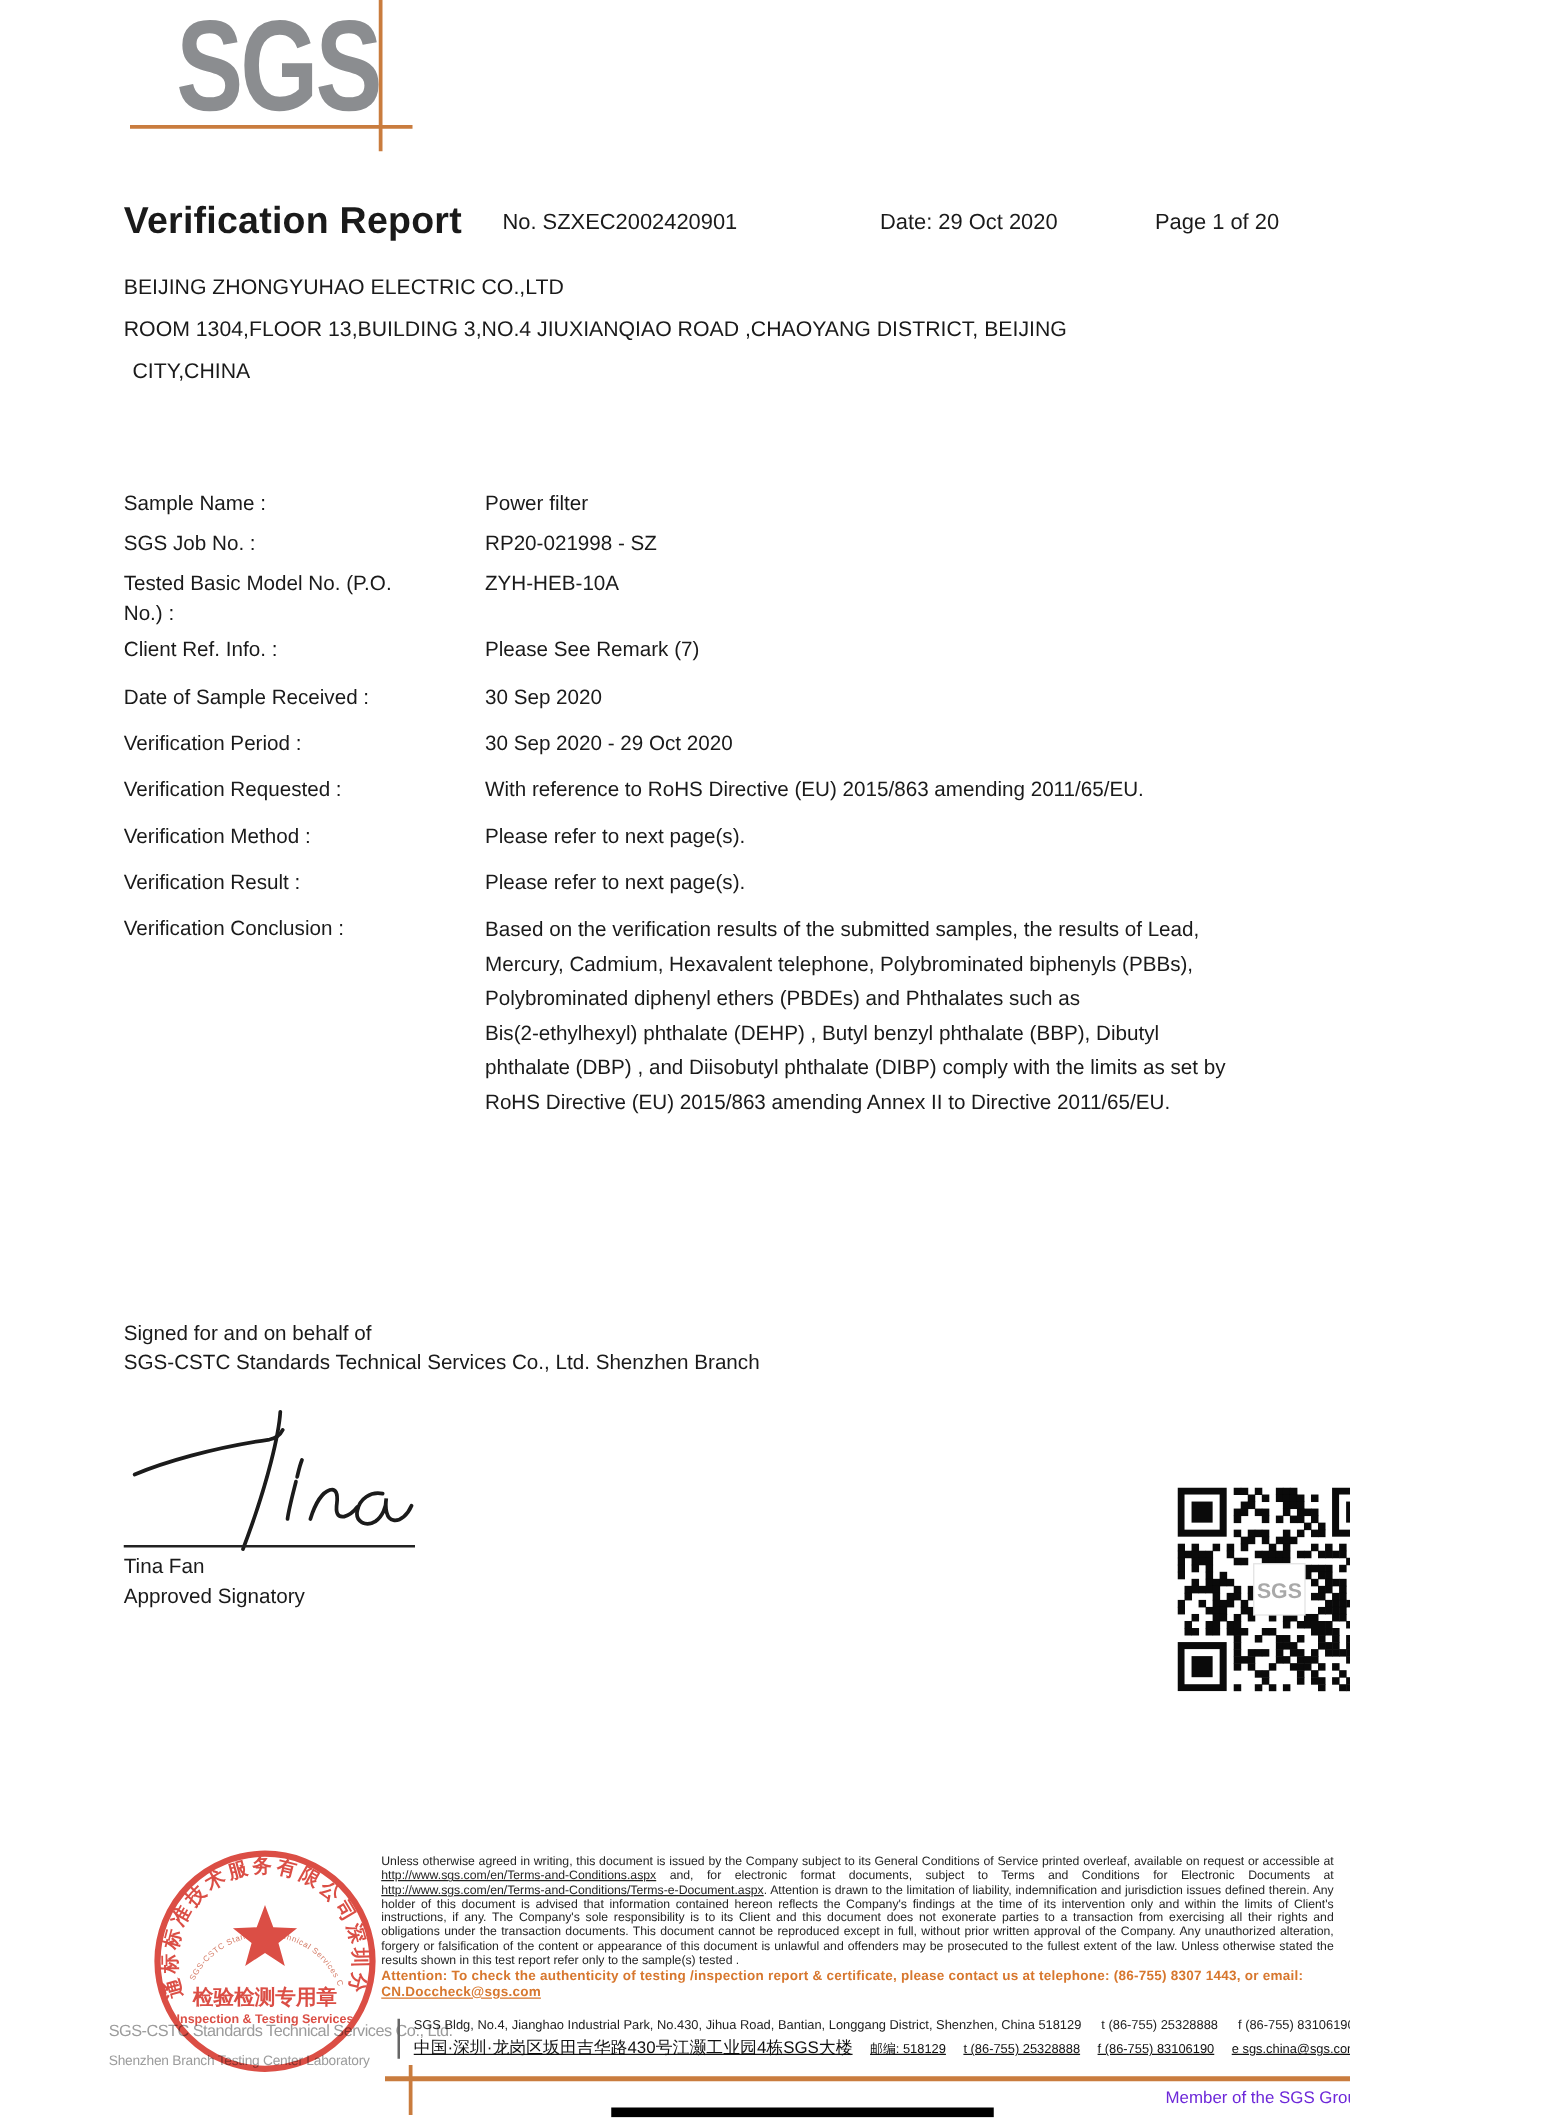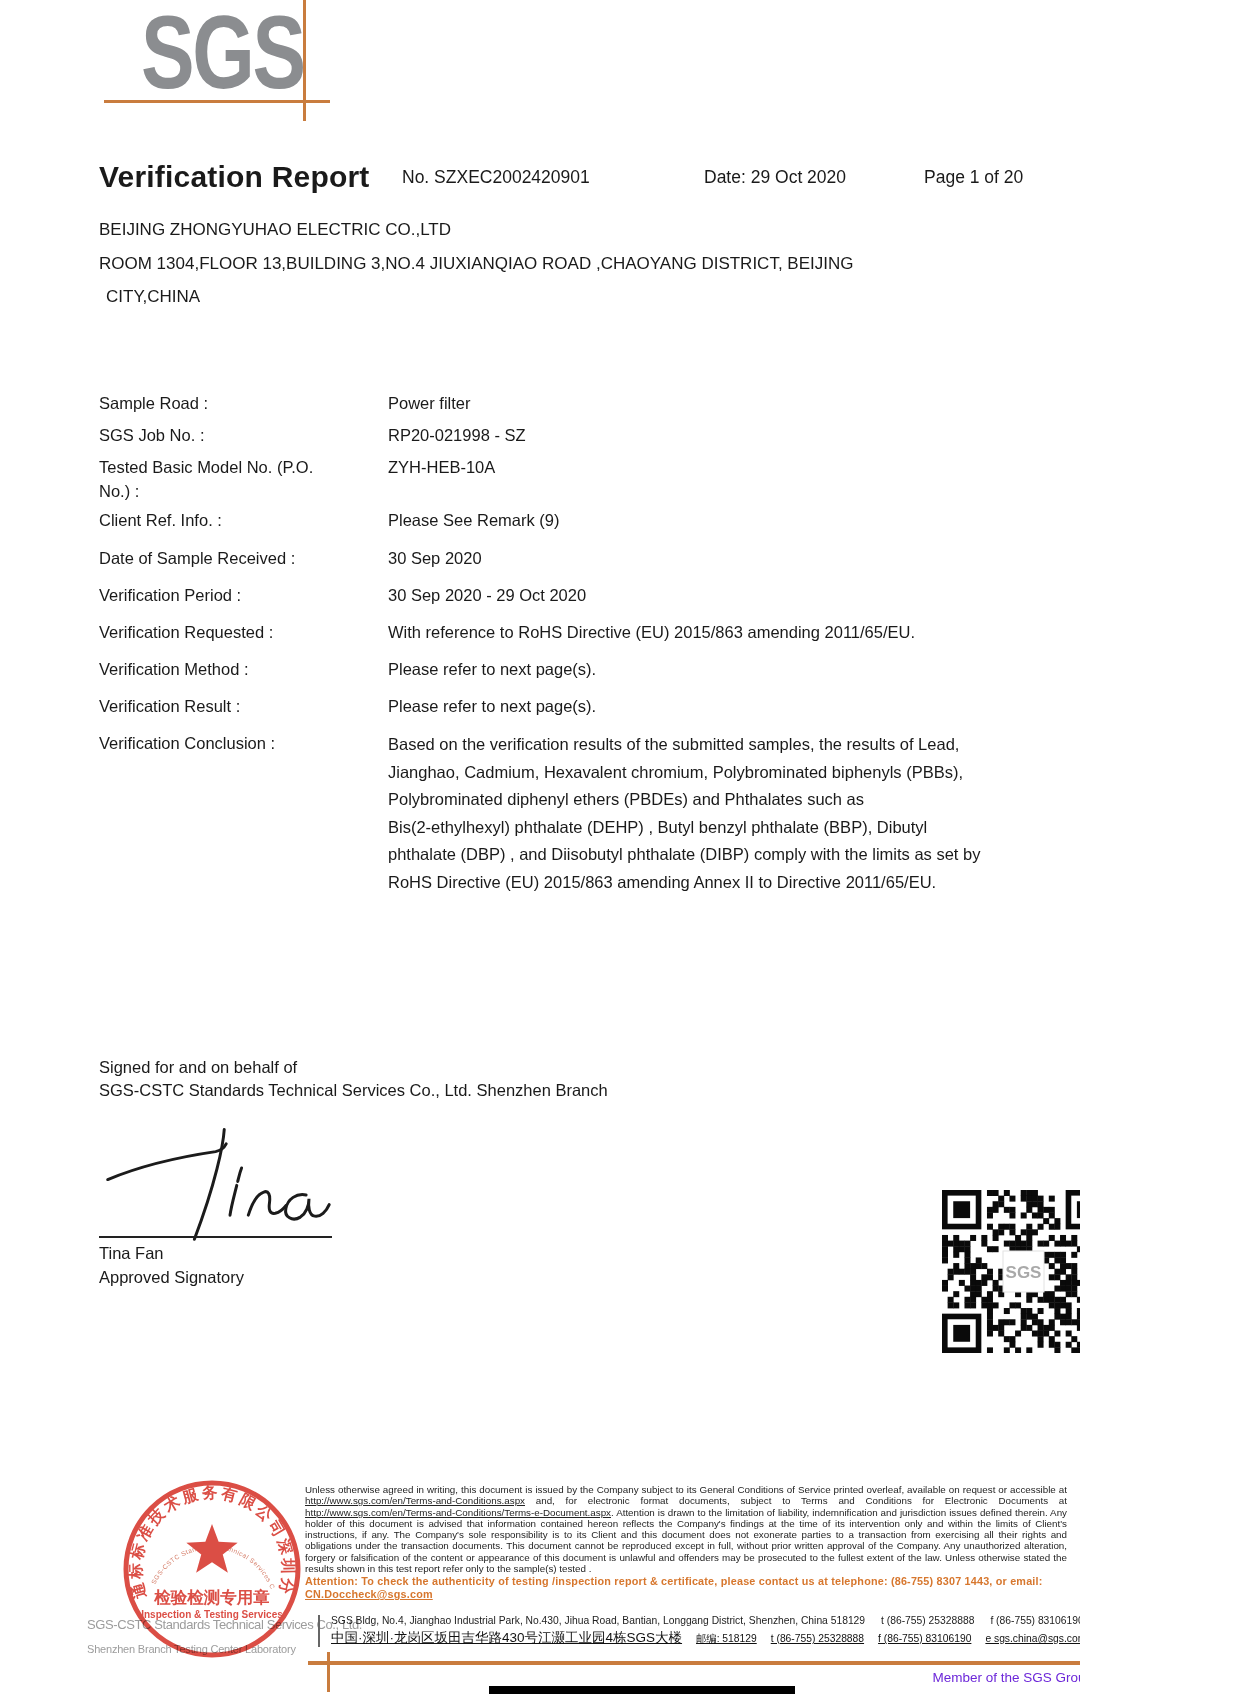--- a/index.html
+++ b/index.html
@@ -85,34 +85,34 @@
   <div class="abs meta meta-no">No. SZXEC2002420901</div>
   <div class="abs meta meta-date">Date: 29 Oct 2020</div>
   <div class="abs meta meta-page">Page 1 of 20</div>
 
   <div class="abs client-name">BEIJING ZHONGYUHAO ELECTRIC CO.,LTD</div>
   <div class="abs client-addr1">ROOM 1304,FLOOR 13,BUILDING 3,NO.4 JIUXIANQIAO ROAD ,CHAOYANG DISTRICT, BEIJING</div>
   <div class="abs client-addr2">CITY,CHINA</div>
 
   <div class="abs details">
     <div class="drow">
-      <span class="dlabel">Sample Road :</span>
+      <span class="dlabel">Sample Name :</span>
       <span class="dvalue">Power filter</span>
     </div>
     <div class="drow">
       <span class="dlabel">SGS Job No. :</span>
       <span class="dvalue">RP20-021998 - SZ</span>
     </div>
     <div class="drow">
       <span class="dlabel">Tested Basic Model No. (P.O. No.) :</span>
       <span class="dvalue">ZYH-HEB-10A</span>
     </div>
     <div class="drow">
       <span class="dlabel">Client Ref. Info. :</span>
-      <span class="dvalue">Please See Remark (9)</span>
+      <span class="dvalue">Please See Remark (7)</span>
     </div>
     <div class="drow">
       <span class="dlabel">Date of Sample Received :</span>
       <span class="dvalue">30 Sep 2020</span>
     </div>
     <div class="drow">
       <span class="dlabel">Verification Period :</span>
       <span class="dvalue">30 Sep 2020 - 29 Oct 2020</span>
     </div>
     <div class="drow">
@@ -124,21 +124,21 @@
       <span class="dvalue">Please refer to next page(s).</span>
     </div>
     <div class="drow">
       <span class="dlabel">Verification Result :</span>
       <span class="dvalue">Please refer to next page(s).</span>
     </div>
     <div class="drow">
       <span class="dlabel">Verification Conclusion :</span>
       <span class="dvalue">
         <span class="concl-line" style="display:block">Based on the verification results of the submitted samples, the results of Lead,</span>
-        <span class="concl-line" style="display:block">Jianghao, Cadmium, Hexavalent chromium, Polybrominated biphenyls (PBBs),</span>
+        <span class="concl-line" style="display:block">Mercury, Cadmium, Hexavalent telephone, Polybrominated biphenyls (PBBs),</span>
         <span class="concl-line" style="display:block">Polybrominated diphenyl ethers (PBDEs) and Phthalates such as</span>
         <span class="concl-line" style="display:block">Bis(2-ethylhexyl) phthalate (DEHP) , Butyl benzyl phthalate (BBP), Dibutyl</span>
         <span class="concl-line" style="display:block">phthalate (DBP) , and Diisobutyl phthalate (DIBP) comply with the limits as set by</span>
         <span class="concl-line" style="display:block">RoHS Directive (EU) 2015/863 amending Annex II to Directive 2011/65/EU.</span>
       </span>
     </div>
   </div>
 
   <div class="abs signed1">Signed for and on behalf of</div>
   <div class="abs signed2">SGS-CSTC Standards Technical Services Co., Ltd. Shenzhen Branch</div>

